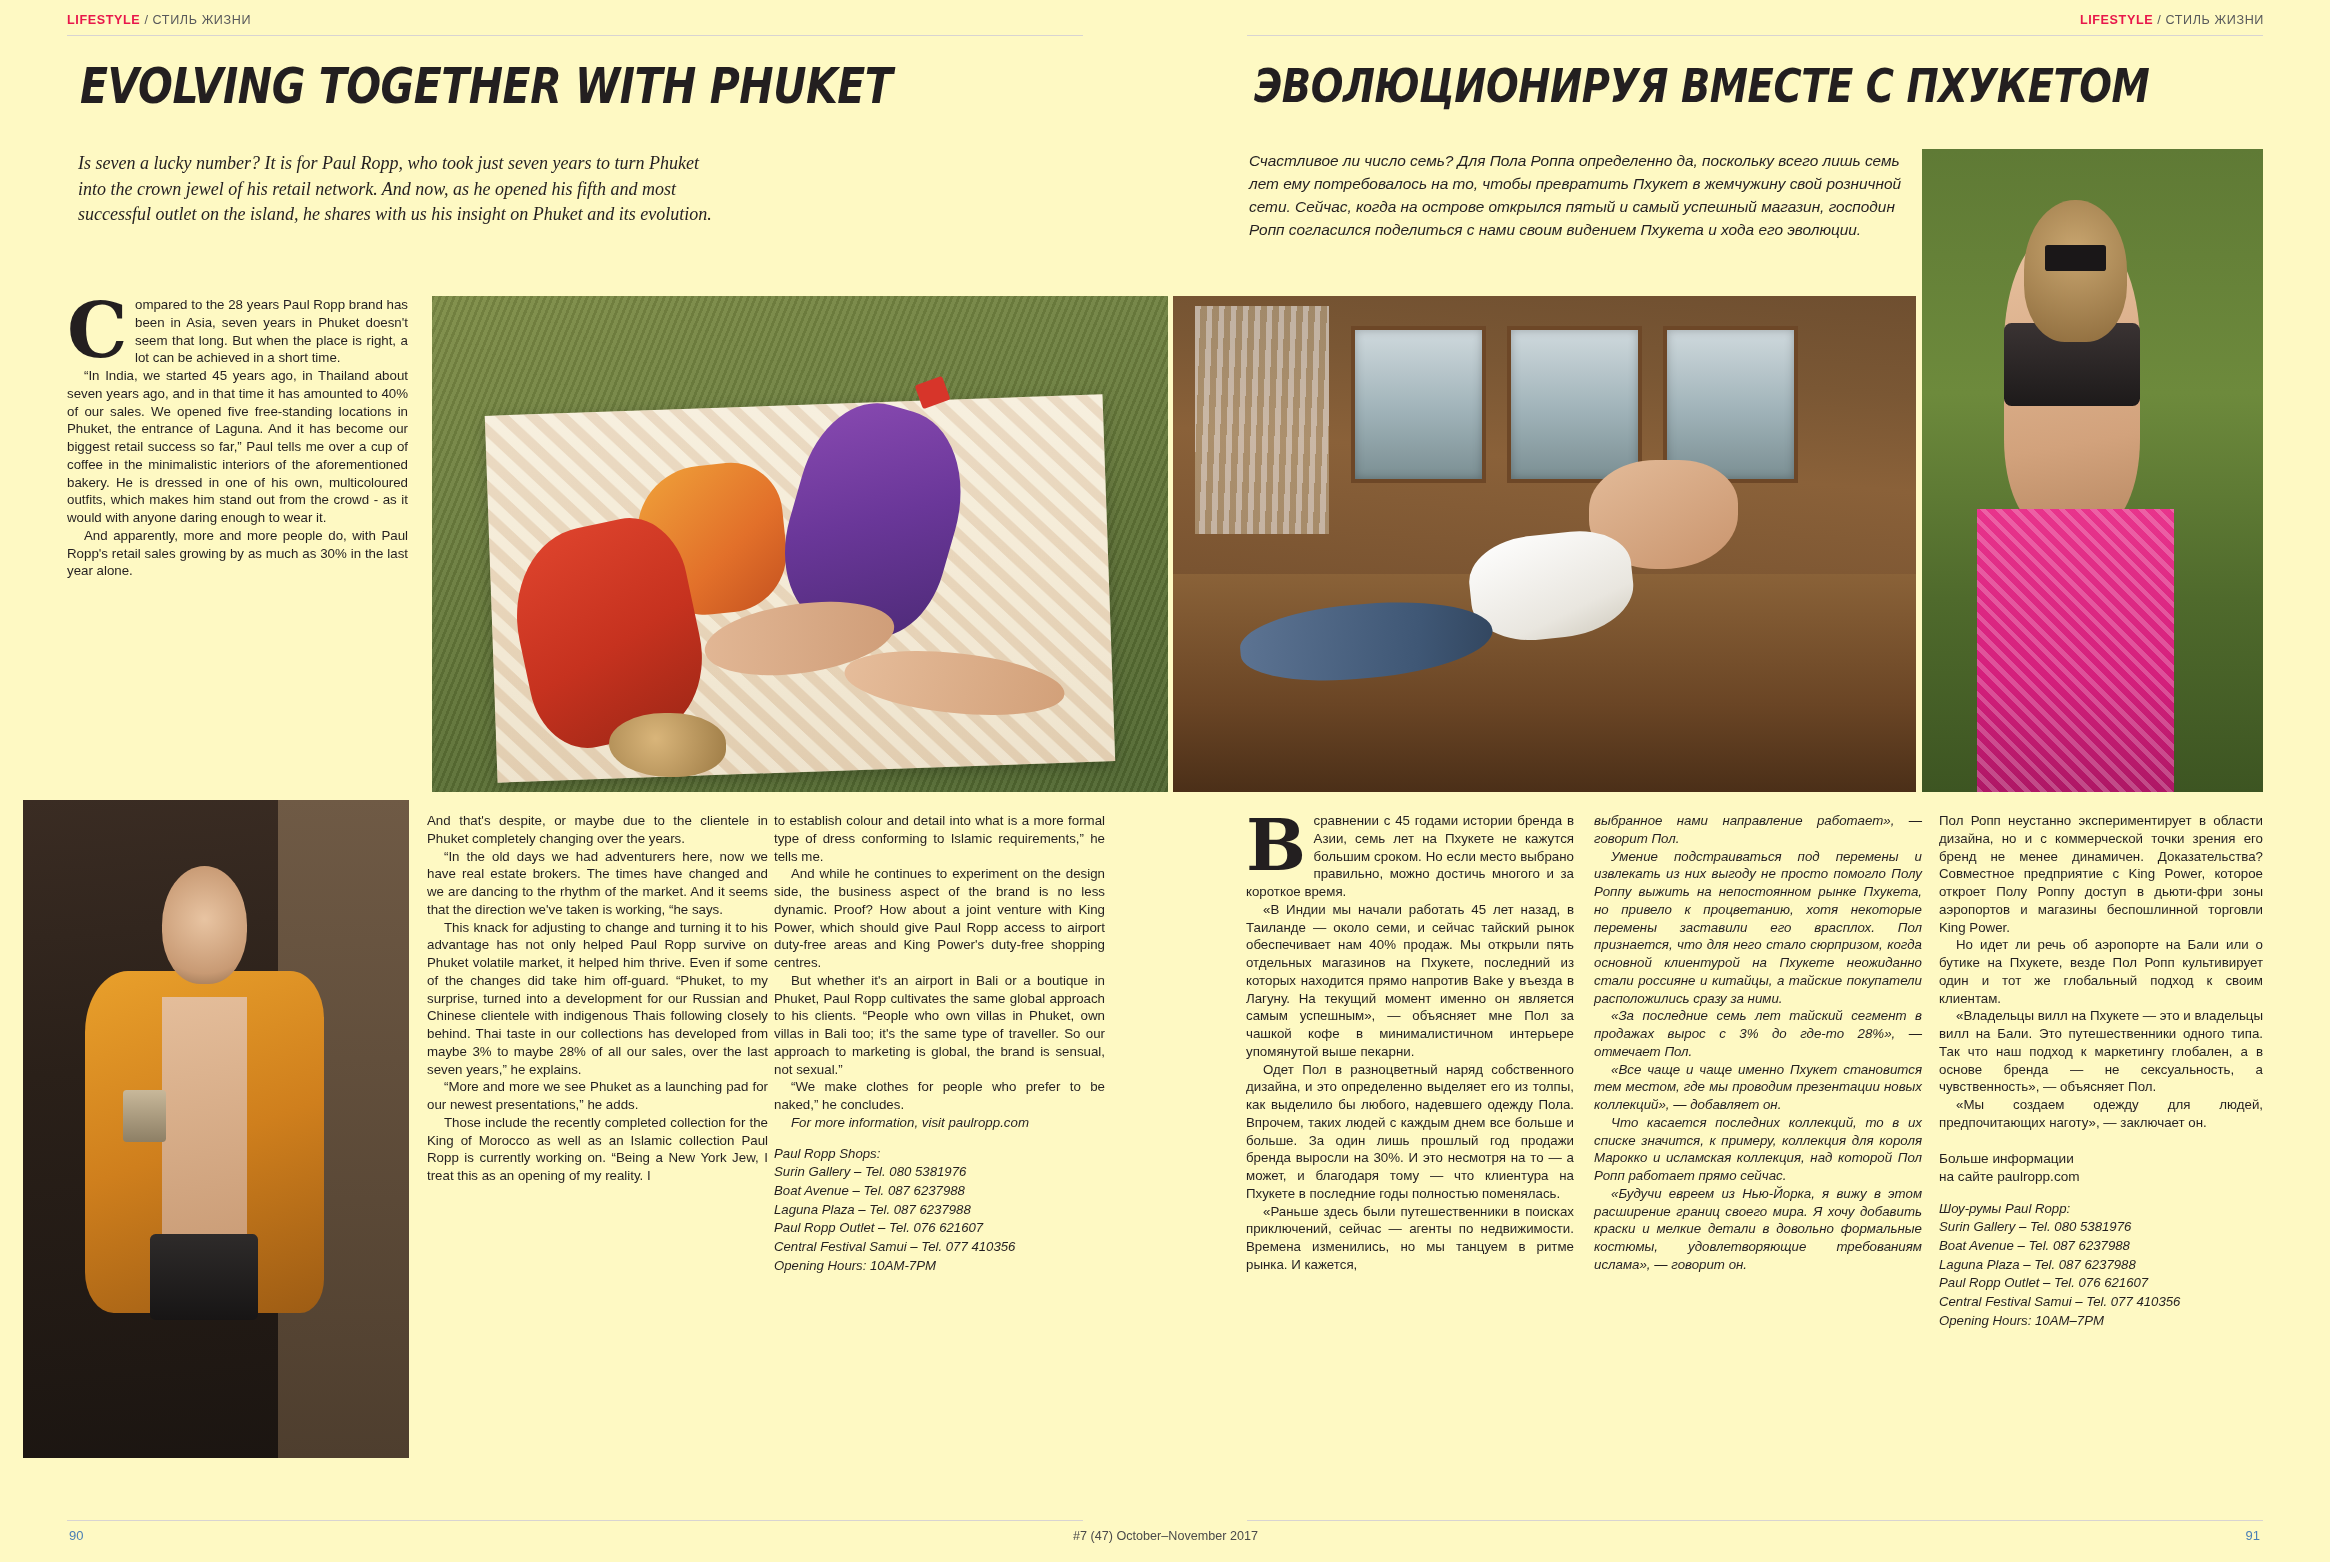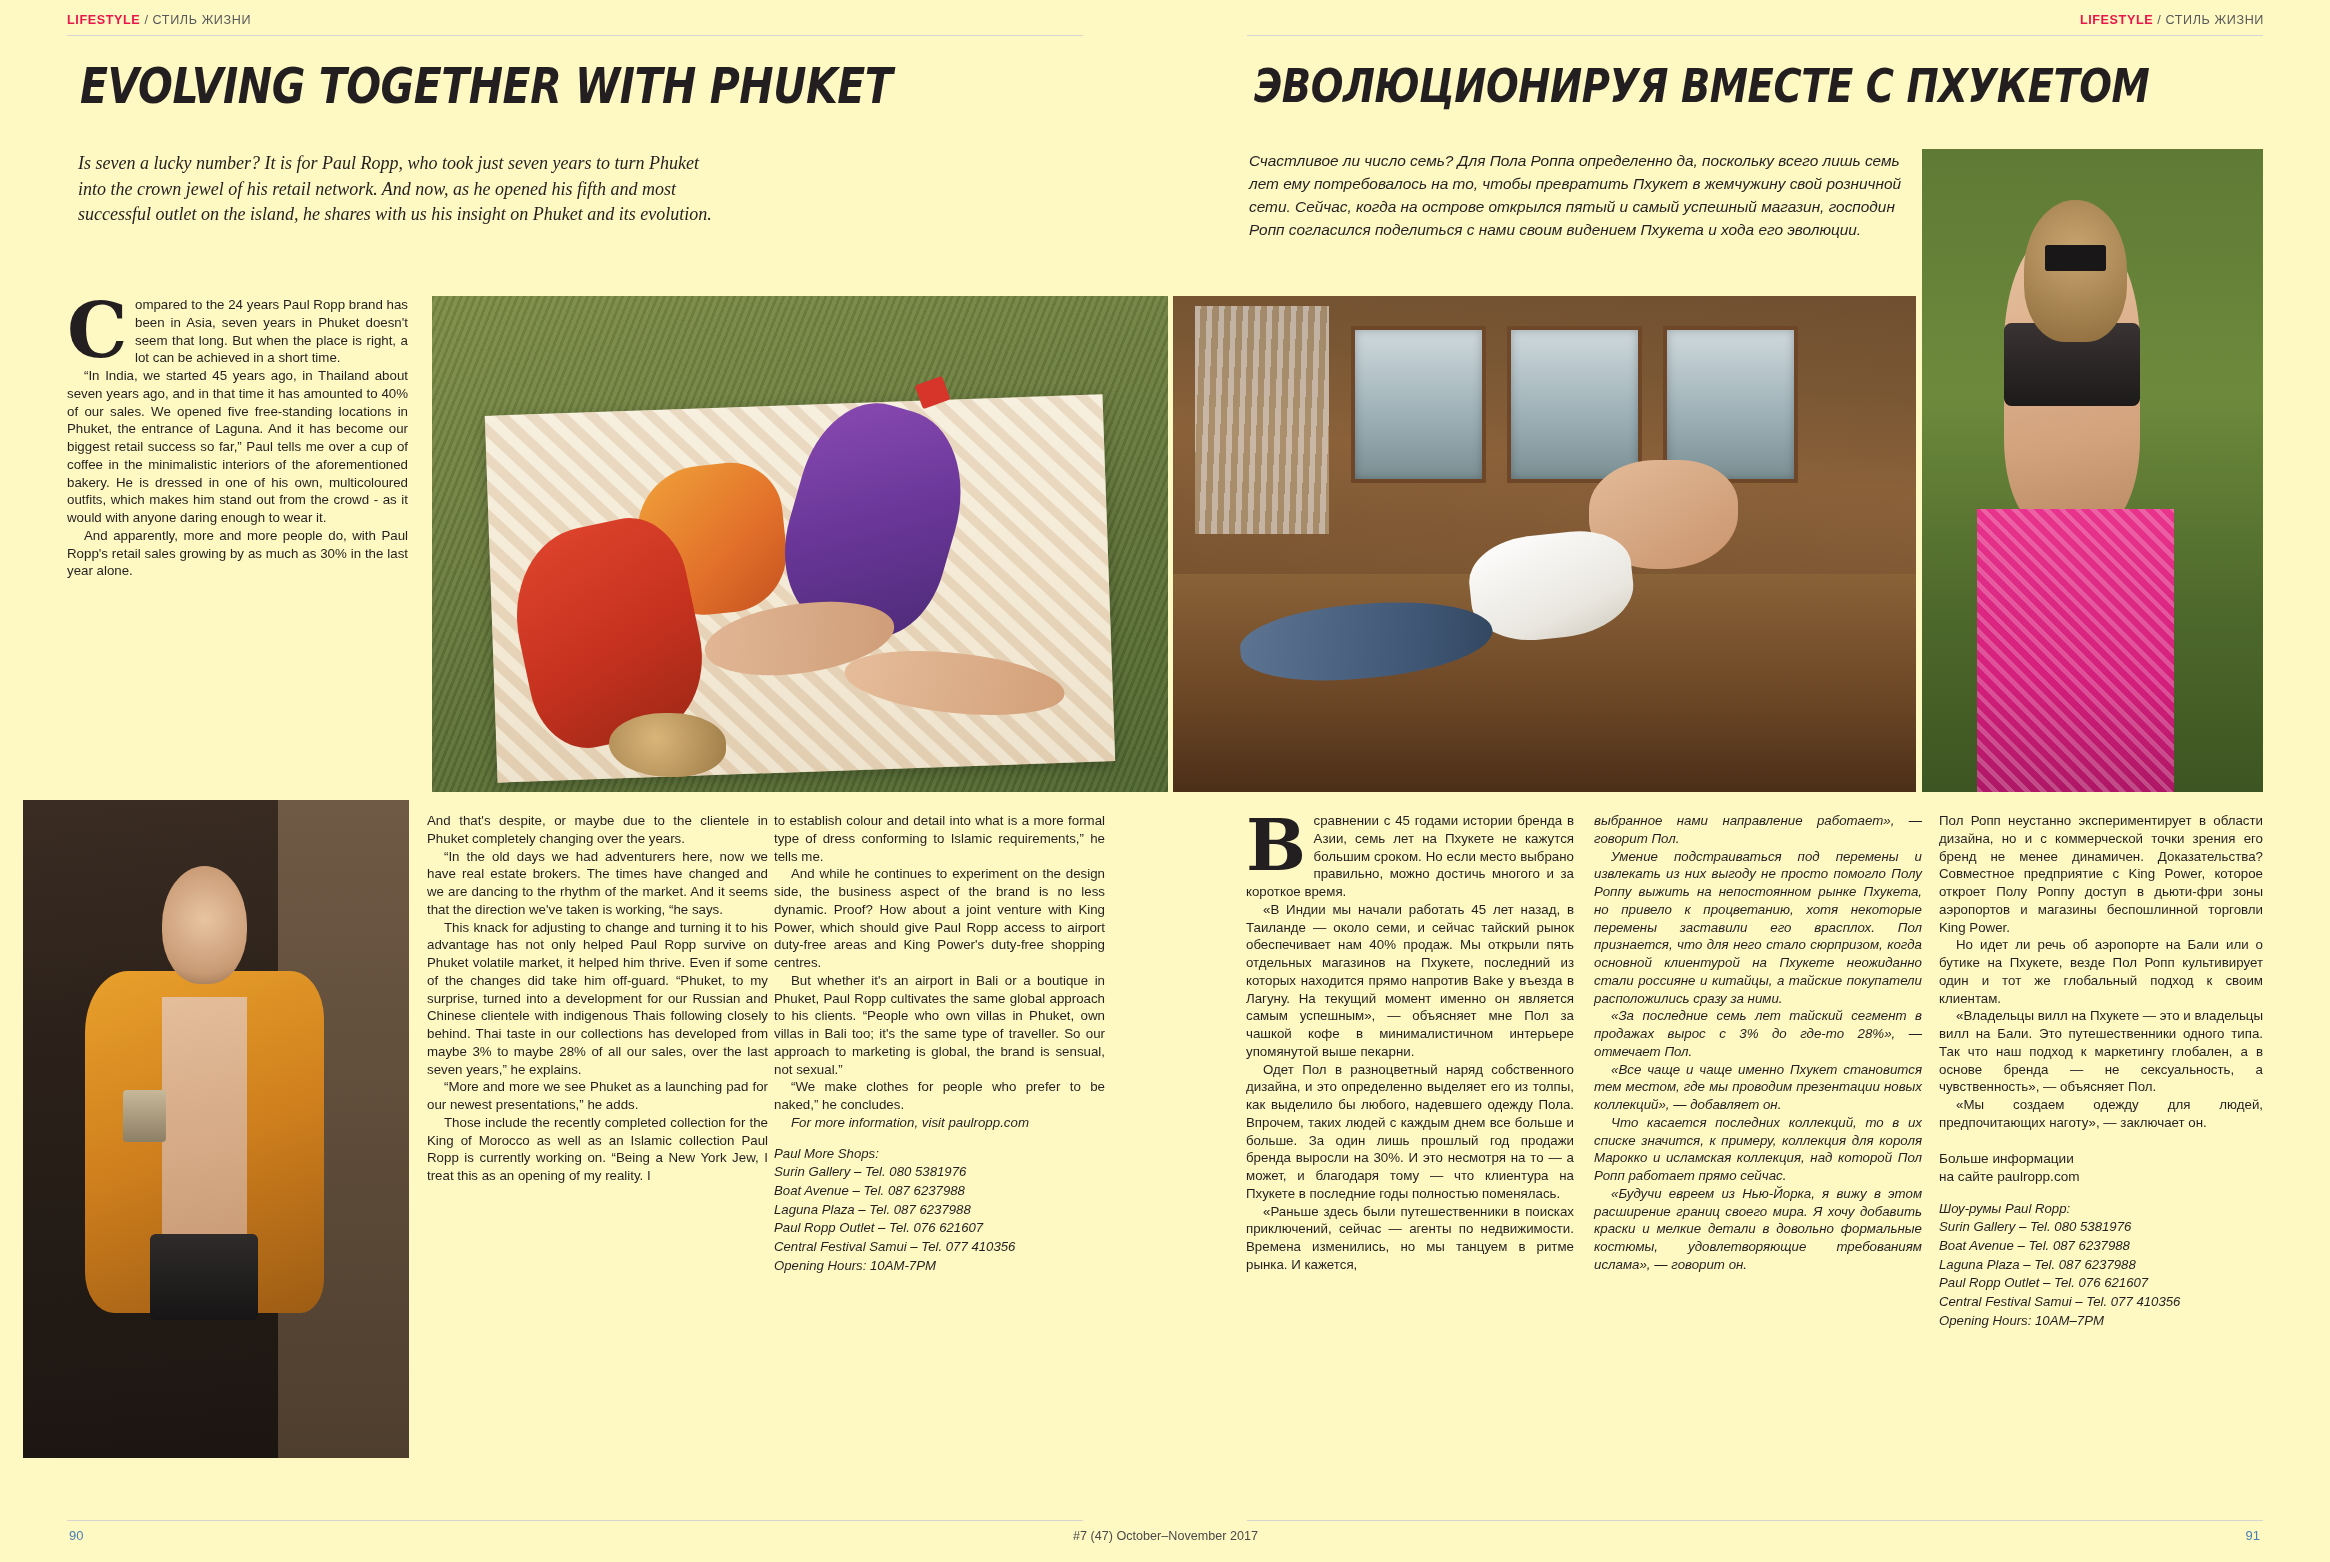--- a/index.html
+++ b/index.html
@@ -413,41 +413,41 @@
       <div class="wall"></div>
       <div class="jacket"></div>
       <div class="torso"></div>
       <div class="head"></div>
       <div class="shorts"></div>
       <div class="mug"></div>
     </div>
   </div>
 
   <div class="col" id="col-en-1">
-    <p class="first"><span class="dropcap">C</span><span>ompared to the 24 years Paul Ropp brand has been in Asia, seven years in Phuket doesn't seem that long. But when the place is right, a lot can be achieved in a short time.</span></p>
+    <p class="first"><span class="dropcap">C</span><span>ompared to the 28 years Paul Ropp brand has been in Asia, seven years in Phuket doesn't seem that long. But when the place is right, a lot can be achieved in a short time.</span></p>
     <p><span>“In India, we started 45 years ago, in Thailand about seven years ago, and in that time it has amounted to 40% of our sales. We opened five free-standing locations in Phuket, the entrance of Laguna. And it has become our biggest retail success so far,” Paul tells me over a cup of coffee in the minimalistic interiors of the aforementioned bakery. He is dressed in one of his own, multicoloured outfits, which makes him stand out from the crowd - as it would with anyone daring enough to wear it.</span></p>
     <p><span>And apparently, more and more people do, with Paul Ropp's retail sales growing by as much as 30% in the last year alone.</span></p>
   </div>
 
   <div class="col" id="col-en-2">
     <p class="first"><span>And that's despite, or maybe due to the clientele in Phuket completely changing over the years.</span></p>
     <p><span>“In the old days we had adventurers here, now we have real estate brokers. The times have changed and we are dancing to the rhythm of the market. And it seems that the direction we've taken is working, “he says.</span></p>
     <p><span>This knack for adjusting to change and turning it to his advantage has not only helped Paul Ropp survive on Phuket volatile market, it helped him thrive. Even if some of the changes did take him off-guard. “Phuket, to my surprise, turned into a development for our Russian and Chinese clientele with indigenous Thais following closely behind. Thai taste in our collections has developed from maybe 3% to maybe 28% of all our sales, over the last seven years,” he explains.</span></p>
     <p><span>“More and more we see Phuket as a launching pad for our newest presentations,” he adds.</span></p>
     <p><span>Those include the recently completed collection for the King of Morocco as well as an Islamic collection Paul Ropp is currently working on. “Being a New York Jew, I treat this as an opening of my reality. I</span></p>
   </div>
 
   <div class="col" id="col-en-3">
     <p class="first"><span>to establish colour and detail into what is a more formal type of dress conforming to Islamic requirements,” he tells me.</span></p>
     <p><span>And while he continues to experiment on the design side, the business aspect of the brand is no less dynamic. Proof? How about a joint venture with King Power, which should give Paul Ropp access to airport duty-free areas and King Power's duty-free shopping centres.</span></p>
     <p><span>But whether it's an airport in Bali or a boutique in Phuket, Paul Ropp cultivates the same global approach to his clients. “People who own villas in Phuket, own villas in Bali too; it's the same type of traveller. So our approach to marketing is global, the brand is sensual, not sexual.”</span></p>
     <p><span>“We make clothes for people who prefer to be naked,” he concludes.</span></p>
     <p class="forinfo">For more information, visit paulropp.com</p>
     <div class="contact-block">
-      <div class="line">Paul More Shops:</div>
+      <div class="line">Paul Ropp Shops:</div>
       <div class="line">Surin Gallery – Tel. 080 5381976</div>
       <div class="line">Boat Avenue – Tel. 087 6237988</div>
       <div class="line">Laguna Plaza – Tel. 087 6237988</div>
       <div class="line">Paul Ropp Outlet – Tel. 076 621607</div>
       <div class="line">Central Festival Samui – Tel. 077 410356</div>
       <div class="line">Opening Hours: 10AM-7PM</div>
     </div>
   </div>
 
   <div class="col" id="col-ru-1">

